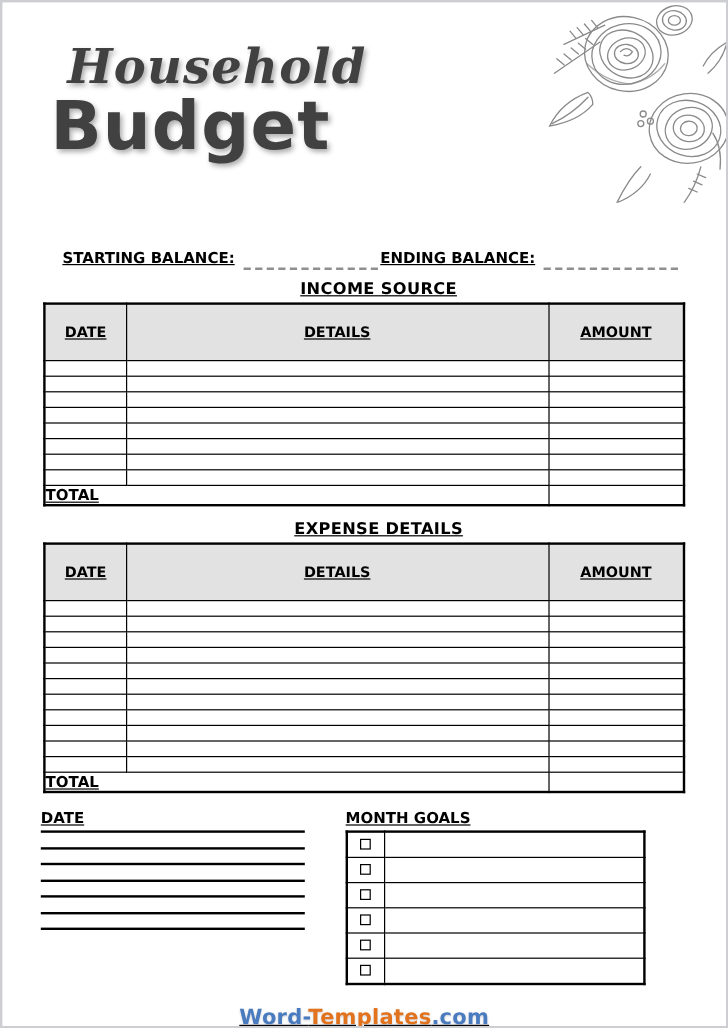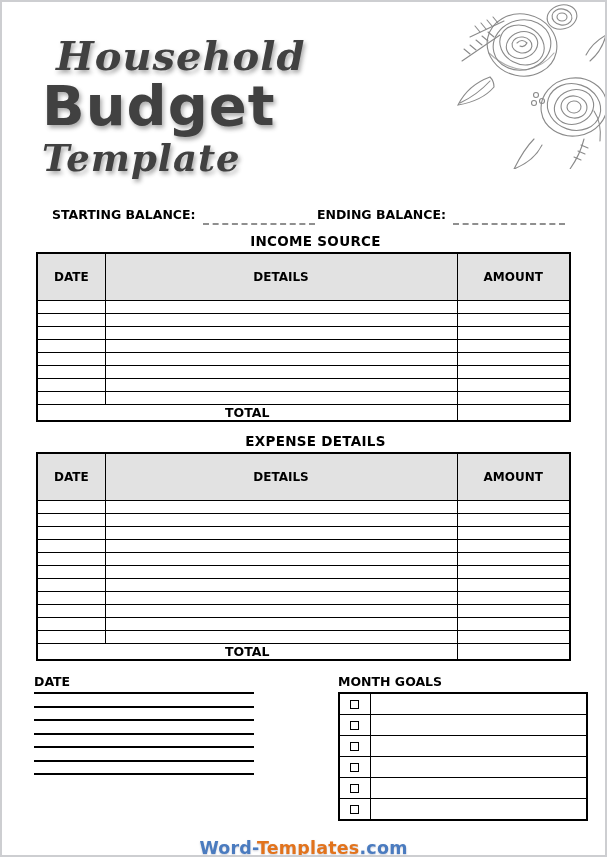--- a/index.html
+++ b/index.html
@@ -16,20 +16,21 @@
     font-family:"Liberation Sans",sans-serif;
     background:#fff;
     width:607px;height:857px;
   }
   .page{
     position:relative;
     width:607px;height:857px;
     border:2px solid var(--page-border);
     background:#fff;
     overflow:hidden;
+    text-decoration:underline;
   }
   
   .header{position:relative;height:196px;}
   .title-block{
     position:absolute;left:40px;top:34px;
     color:var(--title-color);
     text-shadow:2px 3px 4px rgba(40,40,40,.38);
     line-height:1;
   }
   .title-script{
@@ -90,33 +91,33 @@
     background:var(--table-header-bg);
     border:1px solid #000;
     font-family:"DejaVu Sans",sans-serif;
     font-weight:bold;font-size:12px;height:16px;padding:16px;
   }
   .data-table td{border:1px solid #000;height:13px;padding:0;}
   .col-date{width:68px;}
   .col-details{width:352px;}
   .col-amount{width:113px;}
   .total-cell{
-    text-align:center;font-weight:bold;font-size:12.5px;
+    font-weight:bold;font-size:12.5px;
     font-family:"DejaVu Sans",sans-serif;height:15px;
   }
   
   .notes-goals{display:flex;margin:13px 0 0 32px;}
   .notes{width:220px;}
   .notes-label{
     font-weight:bold;font-size:12.5px;
     font-family:"DejaVu Sans",sans-serif;
     padding-bottom:3px;border-bottom:2px solid #000;
   }
   .note-line{height:13.5px;border-bottom:2px solid #000;}
-  .goals{margin-left:84px;width:250px;}
+  .goals{margin-left:34px;width:250px;}
   .goals-label{
     font-weight:bold;font-size:12.5px;
     font-family:"DejaVu Sans",sans-serif;margin-bottom:3px;
   }
   .goals-table{
     width:250px;border-collapse:collapse;border:2px solid #000;
     table-layout:fixed;
   }
   .goals-table td{border:1.5px solid #000;height:12px;padding:1px 0;}
   .cb-cell{width:31px;text-align:center;}
@@ -143,21 +144,20 @@
 </style>
 </head>
 <body>
 
 <div class="page">
 
   <div class="header">
     <div class="title-block">
       <div class="title-script l1">Household</div>
       <div class="title-bold">Budget</div>
-      <div class="title-script l3">Template</div>
     </div>
 
 
     <svg class="floral" width="158" height="170" viewBox="0 0 158 170">
       <g fill="none" stroke="currentColor" stroke-width="1.1" stroke-linecap="round">
 
         <g transform="translate(72,46)">
           <ellipse rx="35" ry="31" transform="rotate(12)"></ellipse>
           <ellipse rx="29" ry="25" transform="rotate(-14)"></ellipse>
           <ellipse rx="23" ry="19" transform="rotate(28)"></ellipse>

